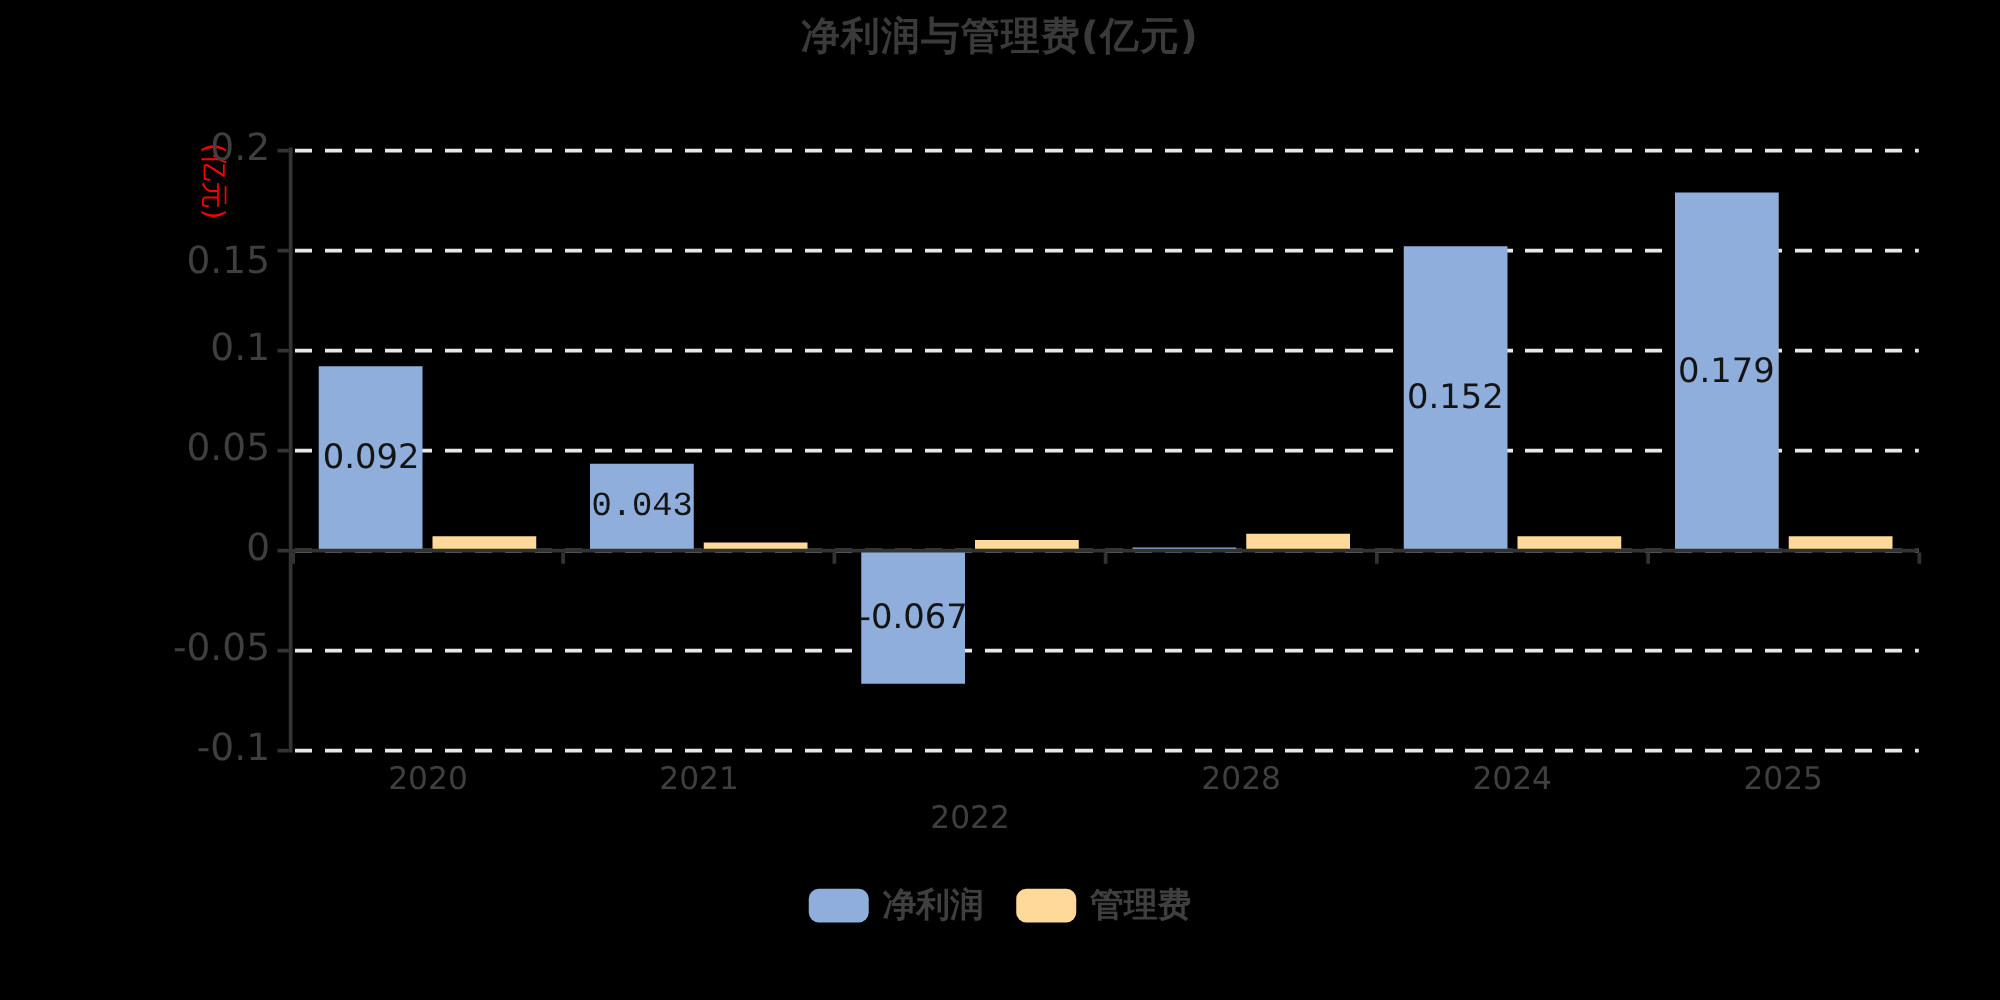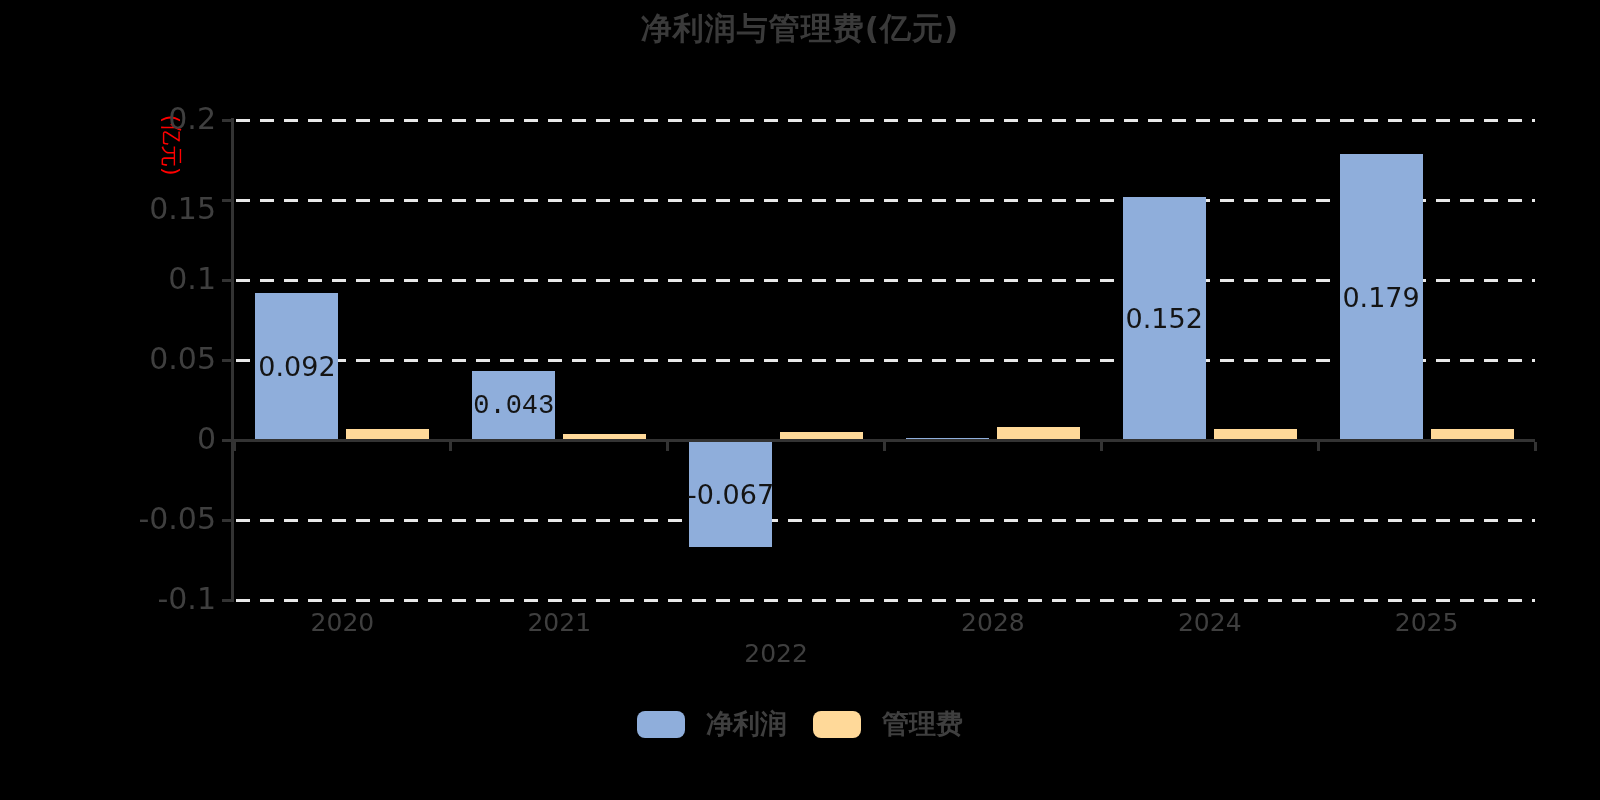--- a/index.html
+++ b/index.html
@@ -30,21 +30,21 @@
     color:var(--tick-text);font-size:30px;}
   .xticklabel{position:absolute;top:608px;transform:translateX(-50%);
     color:var(--tick-text);font-size:25px;}
 
   .bar{position:absolute;z-index:2;}
   .barlabel{position:absolute;z-index:4;transform:translate(-50%,-50%);white-space:nowrap;
     color:var(--bar-label);font-size:27px;}
 
   .legend{position:absolute;top:706px;left:0;width:100%;display:flex;
     justify-content:center;align-items:center;gap:26px;}
-  .legend-item{display:flex;align-items:center;gap:21px;}
+  .legend-item{display:flex;align-items:center;gap:11px;}
   .legend-swatch{width:48px;height:27px;border-radius:8px;}
   .legend-label{font-size:27px;font-weight:bold;color:var(--tick-text);}
 
   .source-line{position:absolute;top:768px;left:0;width:100%;text-align:center;
     font-size:23px;font-weight:bold;color:var(--source-text);}
 </style>
 </head>
 <body>
 
 <div class="stage">

